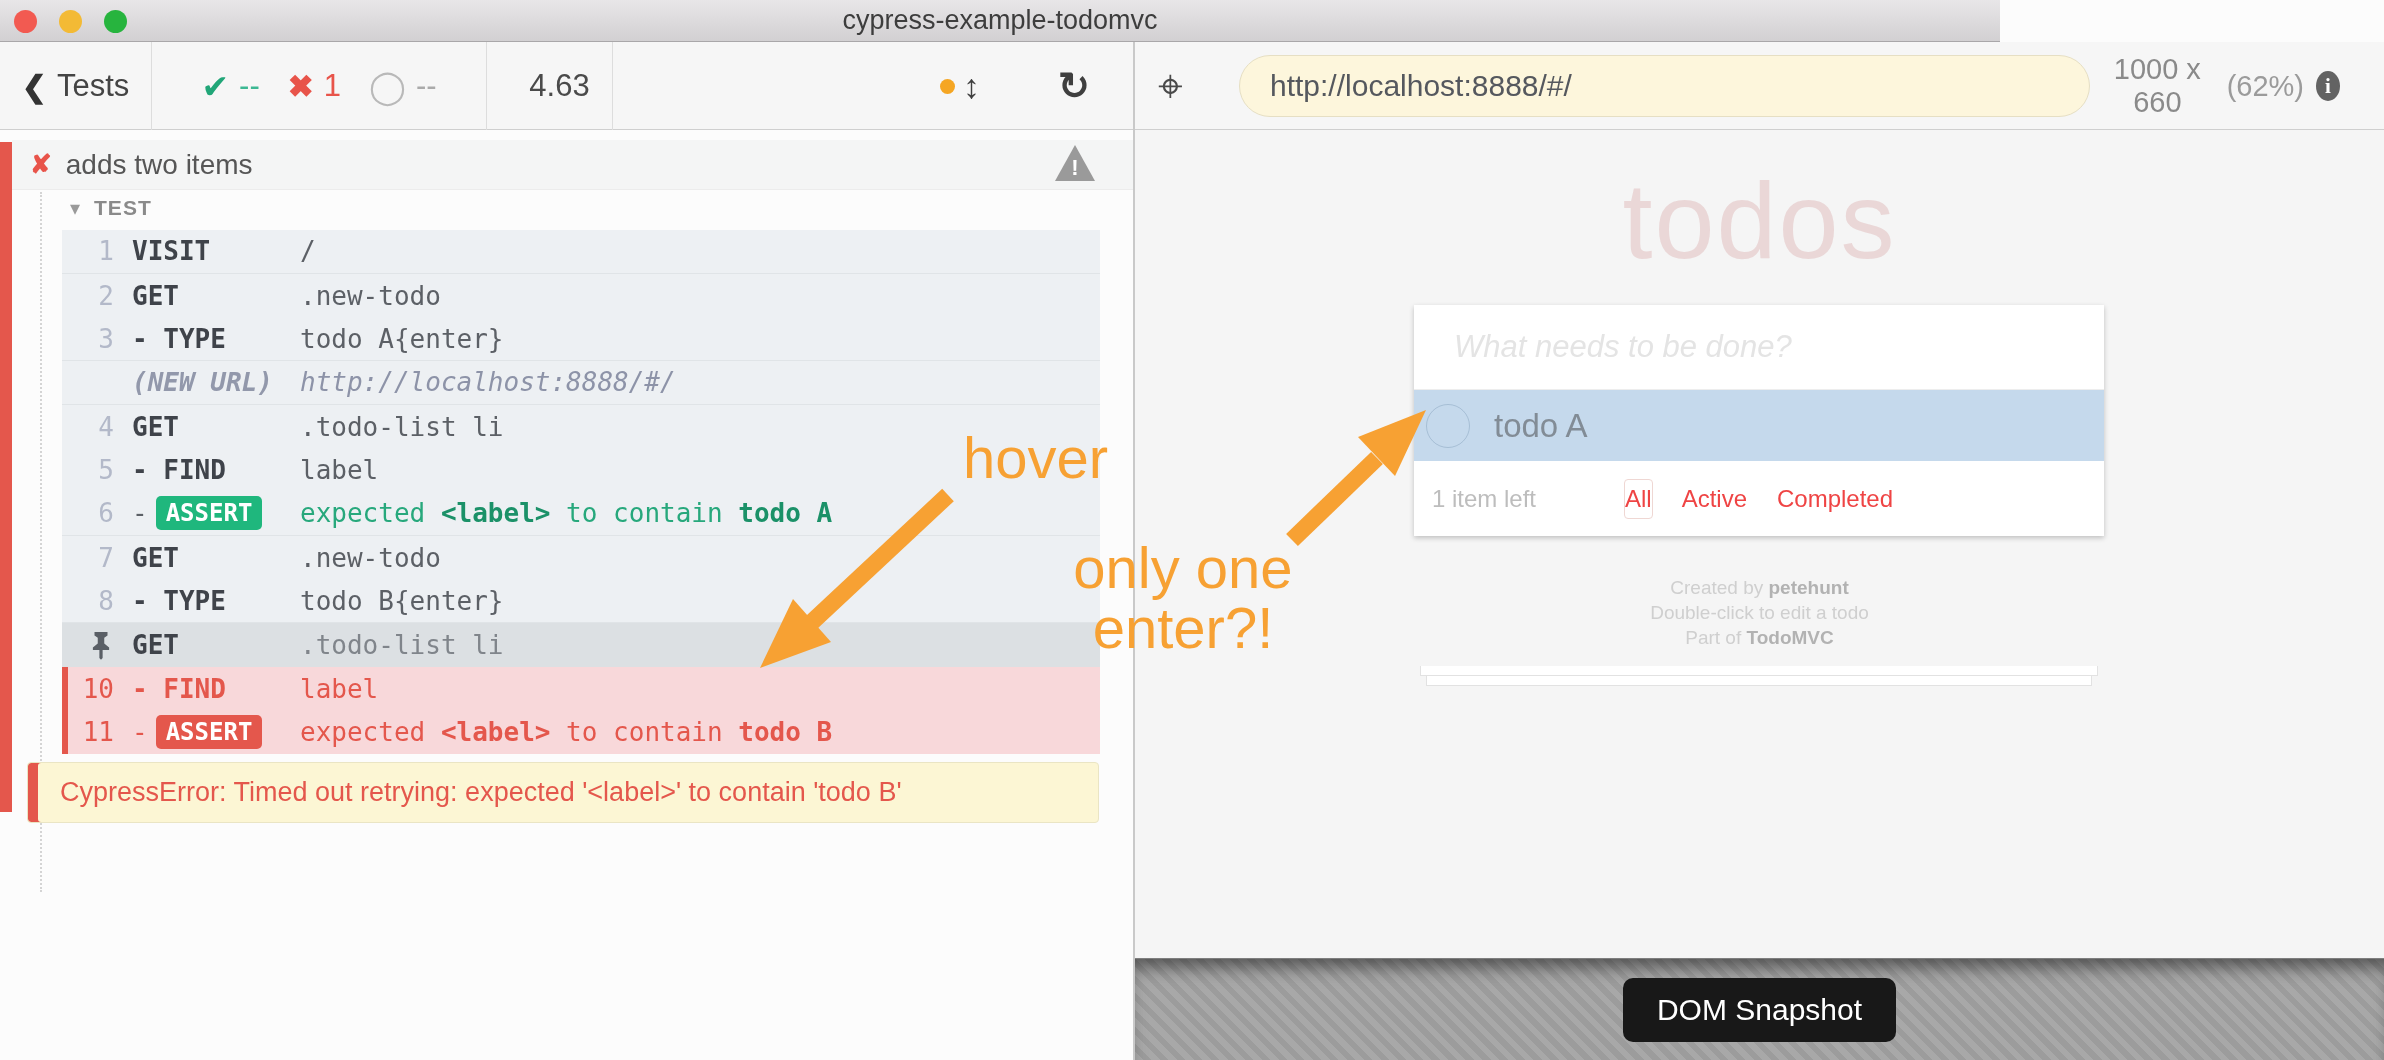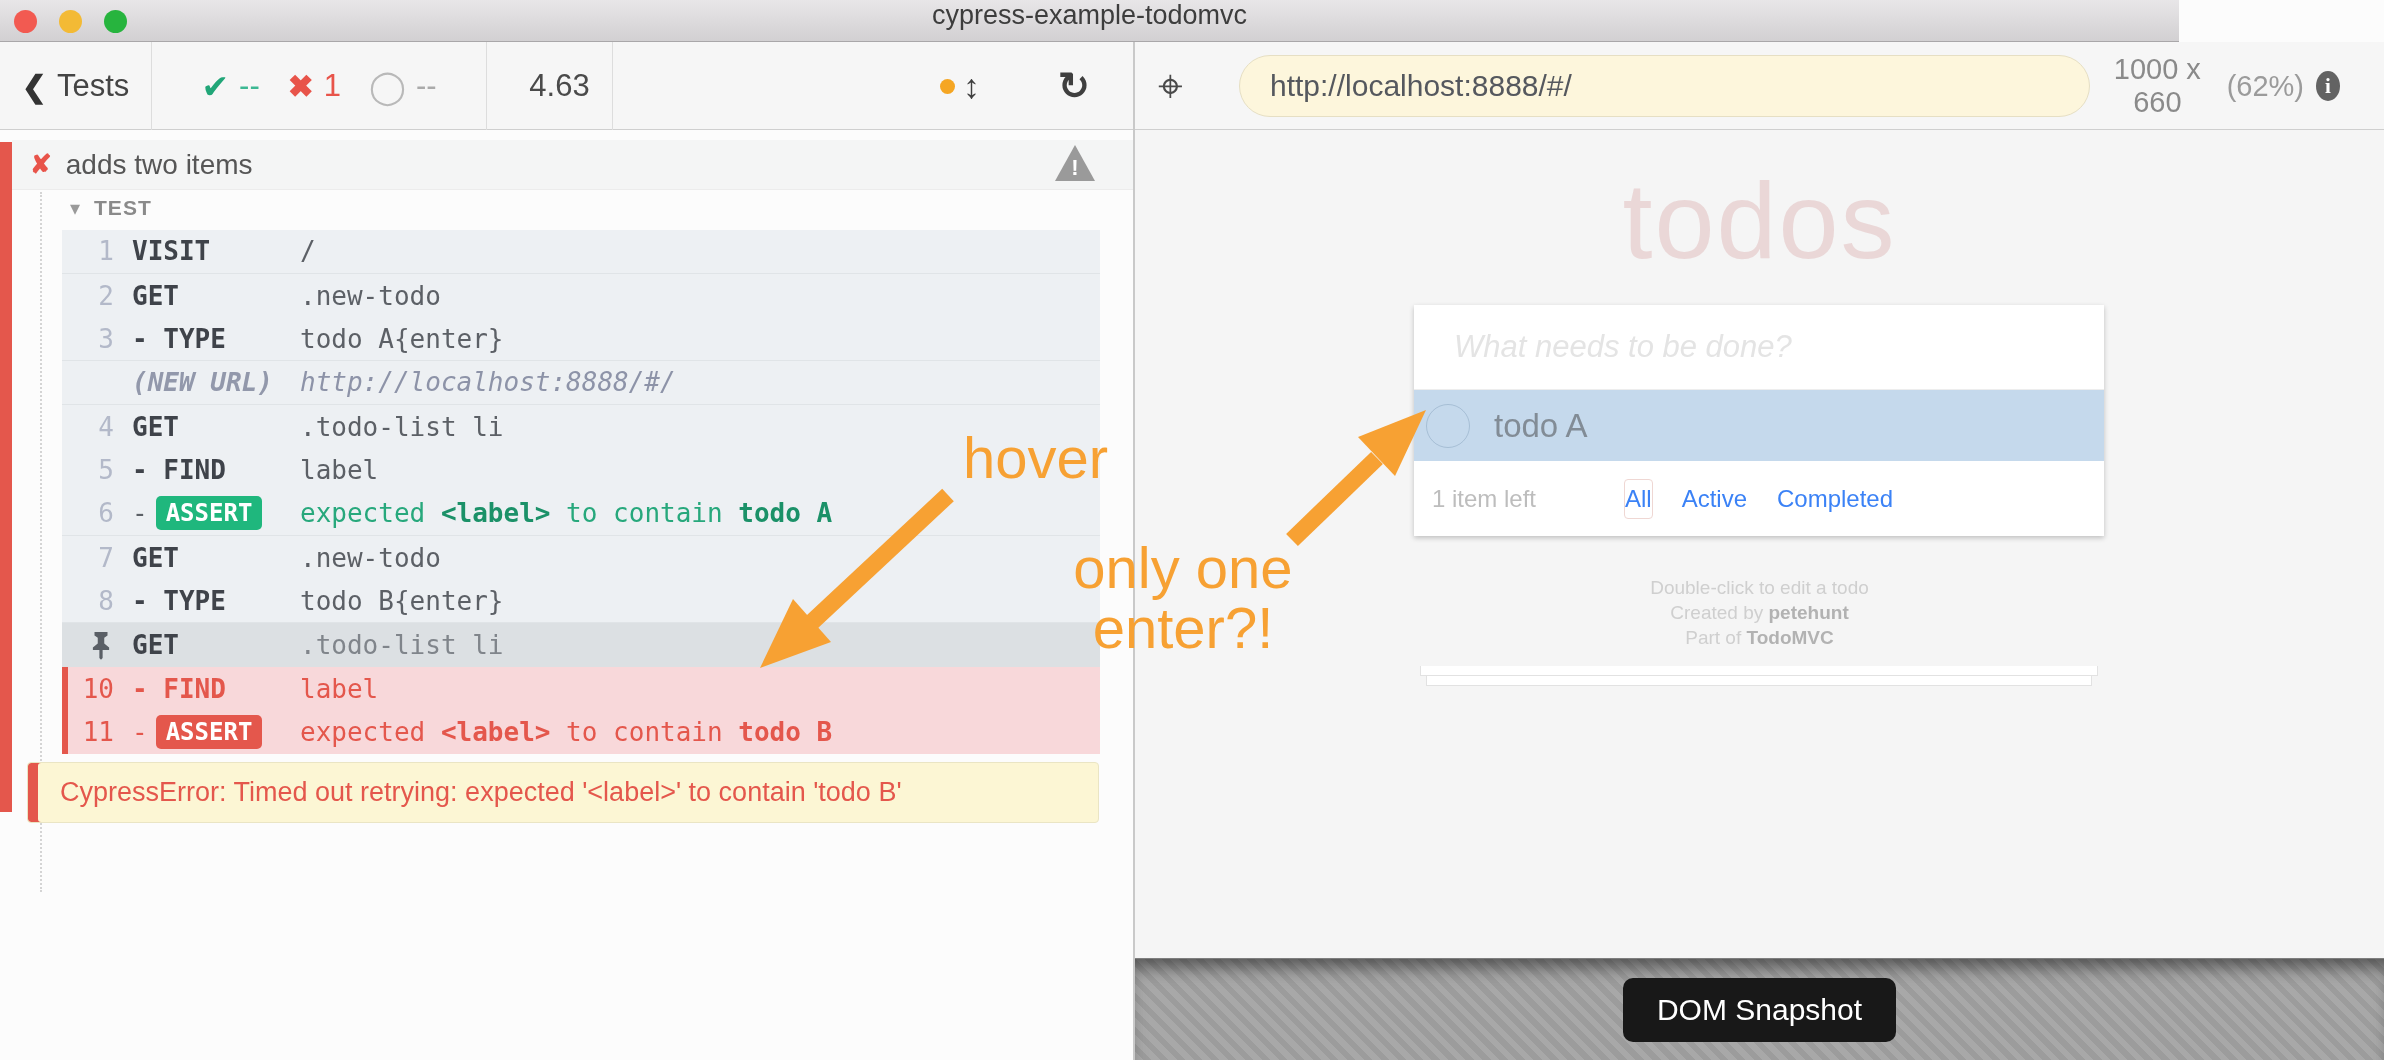--- a/index.html
+++ b/index.html
@@ -1,23 +1,23 @@
 <!DOCTYPE html>
 <html><head>
 <meta charset="utf-8">
 <style>
   * { margin:0; padding:0; box-sizing:border-box; }
   html,body { width:2384px; height:1060px; overflow:hidden; }
   body { font-family:"Liberation Sans", sans-serif; background:#fff; }
   #screen { position:relative; width:2384px; height:1060px; background:#fcfcfc; }
 
   
-  .titlebar { position:absolute; left:0; top:0; width:2179px; height:42px;
+  .titlebar { position:absolute; left:0; top:0; width:2000px; height:42px;
     background:linear-gradient(#e8e6e8,#d2d0d2); border-bottom:1px solid #a9a7a9;
-    display:flex; align-items:flex-start; }
+    display:flex; align-items:center; }
   .traffic { position:absolute; left:14px; top:10px; display:flex; gap:22px; }
   .light { width:23px; height:23px; border-radius:50%; }
   .light.red { background:#f25a51; }
   .light.yellow { background:#f3ba35; }
   .light.green { background:#27b43e; }
   .win-title { width:100%; text-align:center; font-size:27px; color:#3d3d3d; }
 
   
   .toolbar { position:absolute; left:0; top:42px; width:2384px; height:88px;
     background:#f6f6f6; border-bottom:1px solid #cfcfcf; }
@@ -114,21 +114,21 @@
   .new-todo-row { height:85px; border-bottom:1px solid #ededed; display:flex; align-items:center; padding-left:40px; }
   .new-todo-row input { width:600px; border:none; outline:none; background:transparent;
     font-size:31px; font-style:italic; font-family:"Liberation Sans", sans-serif; color:#4d4d4d; }
   .new-todo-row input::placeholder { color:#e4e4e4; opacity:1; }
   .todo-item { height:71px; background:#c5d9ec; display:flex; align-items:center; cursor:pointer; }
   .toggle-circle { width:44px; height:44px; border-radius:50%; border:1px solid rgba(110,140,170,0.35); margin-left:12px; }
   .todo-label { font-size:33px; font-weight:300; color:#828c96; margin-left:24px; }
   .app-footer { height:75px; position:relative; display:flex; align-items:center; }
   .items-left { position:absolute; left:18px; font-size:24px; color:#bdbdbd; }
   .filters { width:100%; display:flex; justify-content:center; gap:28px; align-items:center; }
-  .filter { font-size:24px; color:#3b82f6; padding:5px 0; border:1px solid transparent; border-radius:4px; cursor:pointer; }
+  .filter { font-size:24px; color:#ef4444; padding:5px 0; border:1px solid transparent; border-radius:4px; cursor:pointer; }
   .filter.active { border-color:#efd7d3; }
   .sheet1 { position:absolute; left:285px; top:536px; width:678px; height:10px; background:#fff;
     border:1px solid #e2e2e2; border-top:none; }
   .sheet2 { position:absolute; left:291px; top:546px; width:666px; height:10px; background:#fff;
     border:1px solid #e2e2e2; border-top:none; }
   .page-footer { position:absolute; left:0; top:445px; width:100%; text-align:center;
     font-size:19px; color:#cfcfcf; line-height:25px; }
   .page-footer .em { color:#b2b2b2; font-weight:bold; cursor:pointer; }
 
   
@@ -306,22 +306,22 @@
         <span class="filters">
           <span class="filter active">All</span>
           <span class="filter">Active</span>
           <span class="filter">Completed</span>
         </span>
       </div>
     </div>
     <div class="sheet1"></div>
     <div class="sheet2"></div>
     <div class="page-footer">
+      <div><span>Created by </span><span class="em">petehunt</span></div>
       <div>Double-click to edit a todo</div>
-      <div><span>Created by </span><span class="em">petehunt</span></div>
       <div><span>Part of </span><span class="em">TodoMVC</span></div>
     </div>
   </div>
 
   <div class="snapshot-band">
     <div class="snapshot-pill">DOM Snapshot</div>
   </div>
 
   <div class="annot annot-hover">hover</div>
   <div class="annot annot-only">

